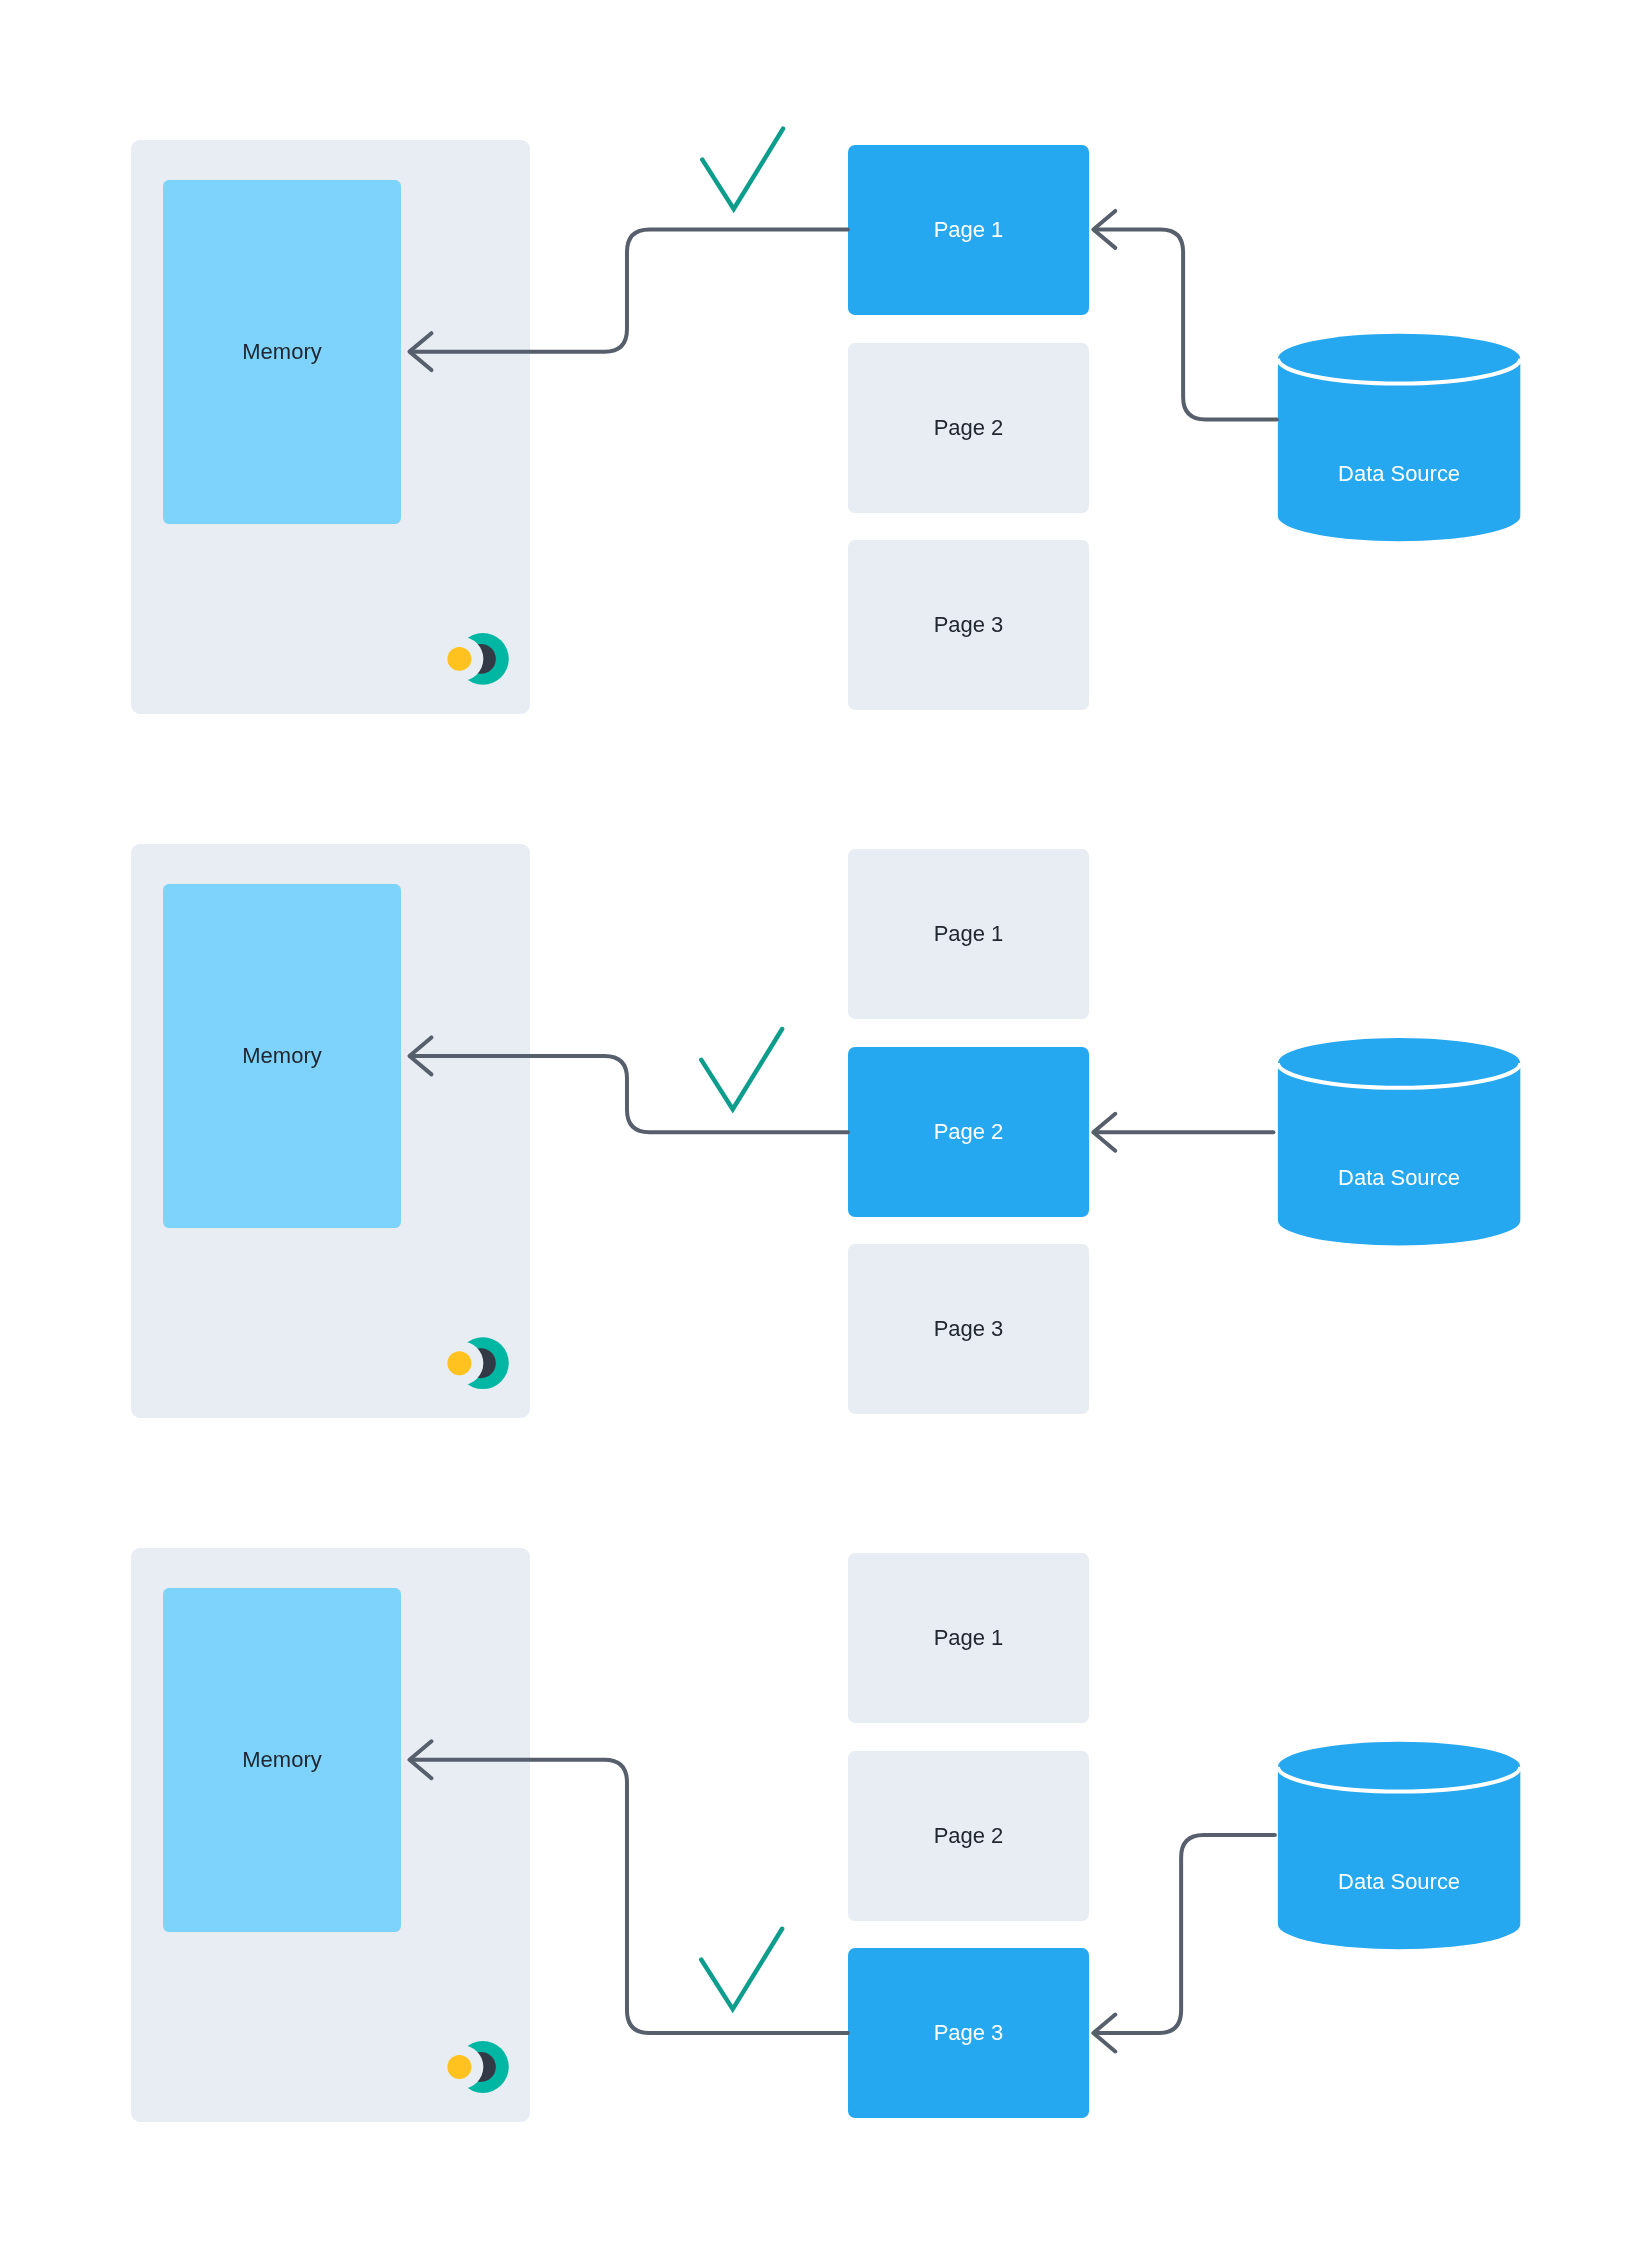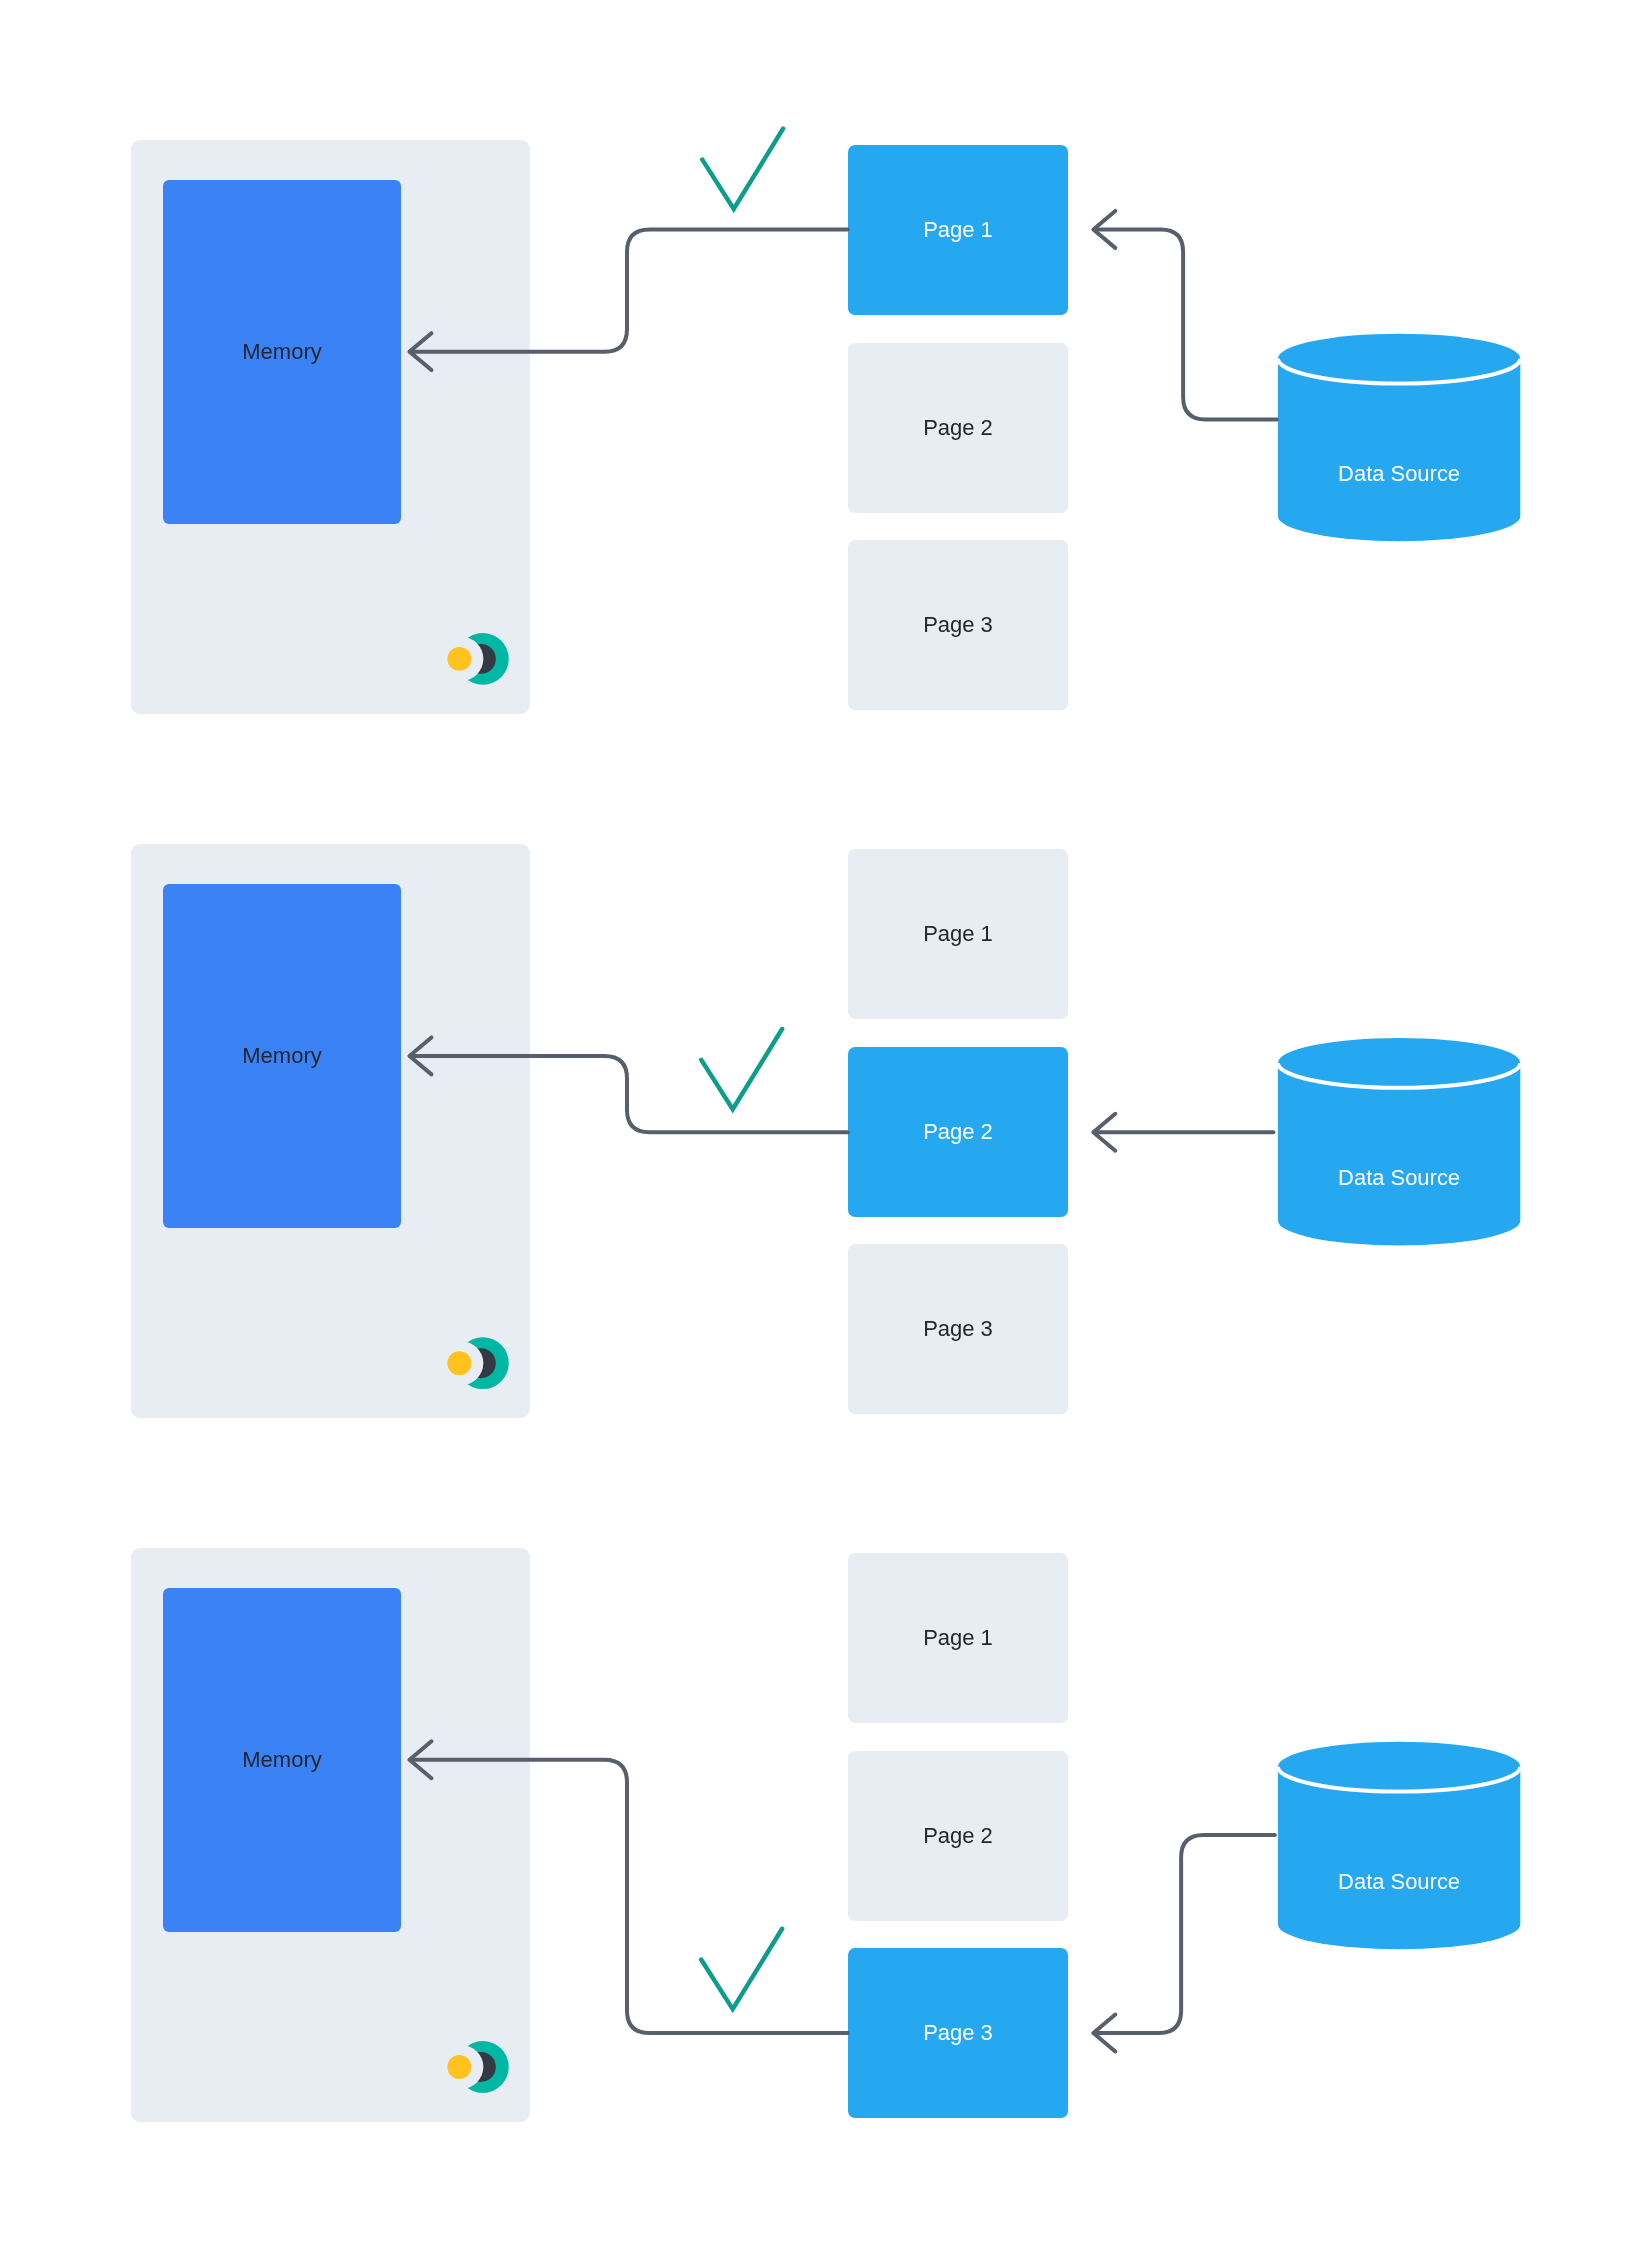--- a/index.html
+++ b/index.html
@@ -12,28 +12,28 @@
   }
   .container{
     position:absolute;
     left:131px;width:399px;height:574px;
     background:#e8ecf3;
     border-radius:9px;
   }
   .memory{
     position:absolute;
     left:163px;width:238px;height:344px;
-    background:#3b82f6;
+    background:#7dd3fc;
     border-radius:6px;
     display:flex;align-items:center;justify-content:center;
     font-size:22px;color:#21272f;
   }
   .page{
     position:absolute;
-    left:848px;width:220px;height:170px;
+    left:848px;width:241px;height:170px;
     background:#e8ecf3;
     border-radius:7px;
     display:flex;align-items:center;justify-content:center;
     font-size:22px;color:#21272f;
   }
   .page.active{
     background:#25a8f0;
     color:#ffffff;
   }
   svg.overlay{

